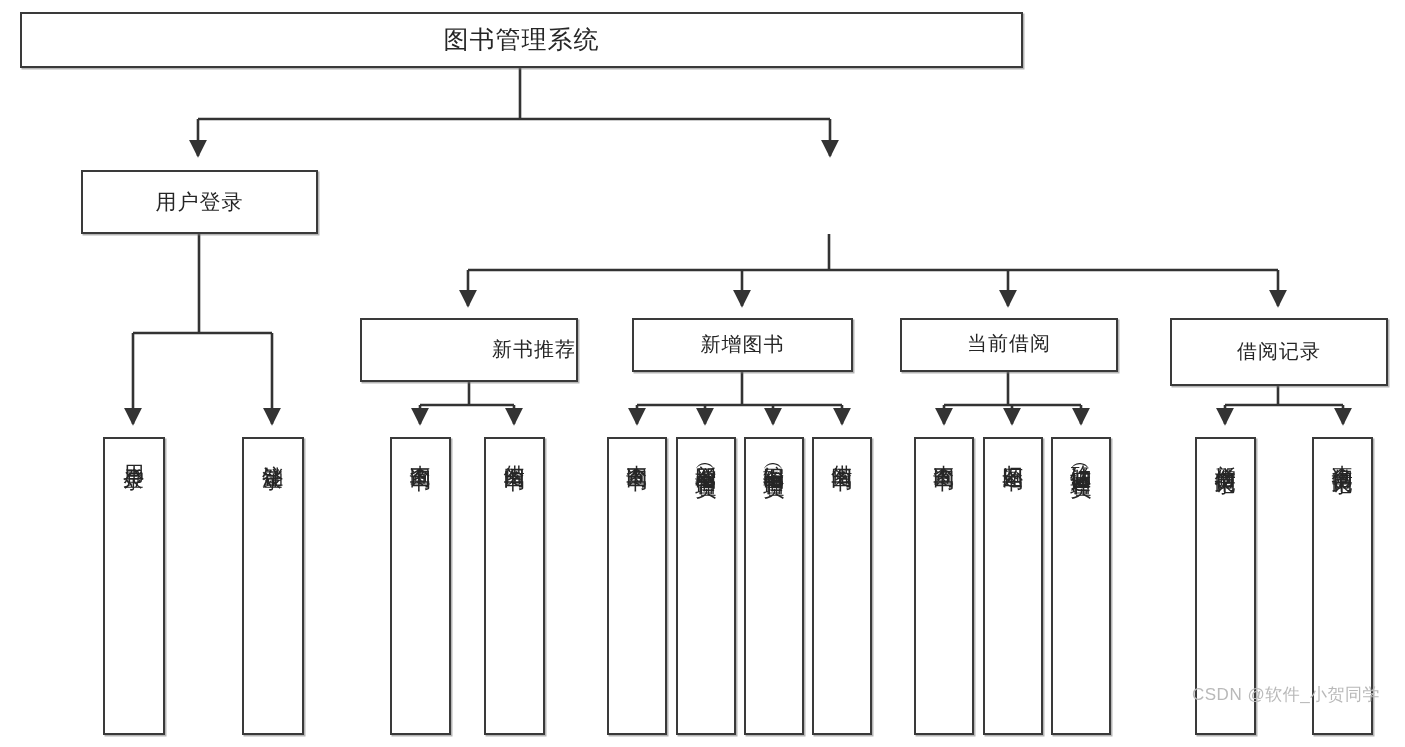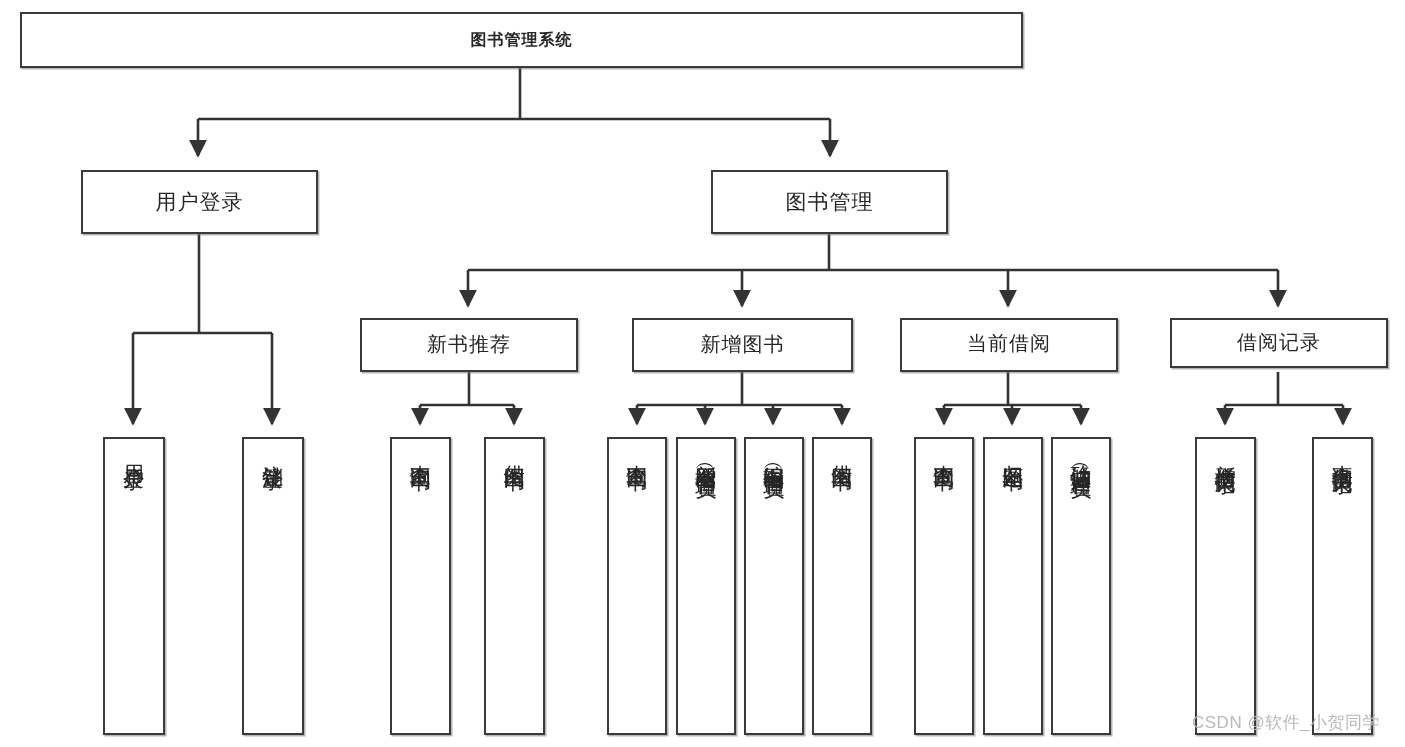--- a/index.html
+++ b/index.html
@@ -33,21 +33,21 @@
     text-align:center;
     color:#262626;
     box-shadow:1.5px 1.5px 0 rgba(120,120,120,.55);
   }
   .node .label{
     display:block;
     line-height:1.18;
     letter-spacing:1px;
     white-space:nowrap;
   }
-  .node.root .label{font-size:16px;font-weight:bold;}
+  .node.root .label{font-size:25px;}
   .node.lvl1 .label{font-size:21px;}
   .node.lvl2 .label{font-size:20px;}
 
   .node.leaf{
     align-items:flex-start;
     justify-content:center;
     padding-top:9px;
   }
   .node.leaf .label{
     writing-mode:vertical-rl;
@@ -62,21 +62,20 @@
 
   #watermark{
     position:absolute;
     left:1192px;
     top:683px;
     font-size:17px;
     color:#b9b9b9;
     letter-spacing:.5px;
     white-space:nowrap;
     user-select:none;
-    margin-top:28px;
   }
 </style>
 </head>
 <body>
 
 <div id="canvas">
 
   <svg id="wires" viewBox="0 0 1405 747" xmlns="http://www.w3.org/2000/svg">
     <defs>
       <marker id="arrow" viewBox="0 0 10 10" refX="9" refY="5" markerWidth="7" markerHeight="7" orient="auto-start-reverse">
@@ -128,37 +127,34 @@
   </svg>
 
   <div class="node root" style="left:20px; top:12px; width:1003px; height:56px;">
     <span class="label">图书管理系统</span>
   </div>
 
   <div class="node lvl1" style="left:81px; top:170px; width:237px; height:64px;">
     <span class="label">用户登录</span>
   </div>
 
-  <div class="node lvl1" style="left:711px; top:170px; width:237px; height:64px;">
-    <span class="label">图书管理</span>
-  </div>
-
-  <div class="node lvl2" style="left:360px; top:318px; width:218px; height:54px;">
+
+  <div class="node lvl2" style="left:360px; top:318px; width:218px; height:64px;justify-content:flex-end;">
     <span class="label">新书推荐</span>
   </div>
 
   <div class="node lvl2" style="left:632px; top:318px; width:221px; height:54px;">
     <span class="label">新增图书</span>
   </div>
 
   <div class="node lvl2" style="left:900px; top:318px; width:218px; height:54px;font-family:Liberation Mono, monospace;">
     <span class="label">当前借阅</span>
   </div>
 
-  <div class="node lvl2" style="left:1170px; top:318px; width:218px; height:50px;">
+  <div class="node lvl2" style="left:1170px; top:318px; width:218px; height:68px;">
     <span class="label">借阅记录</span>
   </div>
 
   <div class="node leaf" style="left:103px; top:437px; width:62px; height:298px;">
     <span class="label">用户登录</span>
   </div>
 
   <div class="node leaf" style="left:242px; top:437px; width:62px; height:298px;">
     <span class="label">注销登录</span>
   </div>

